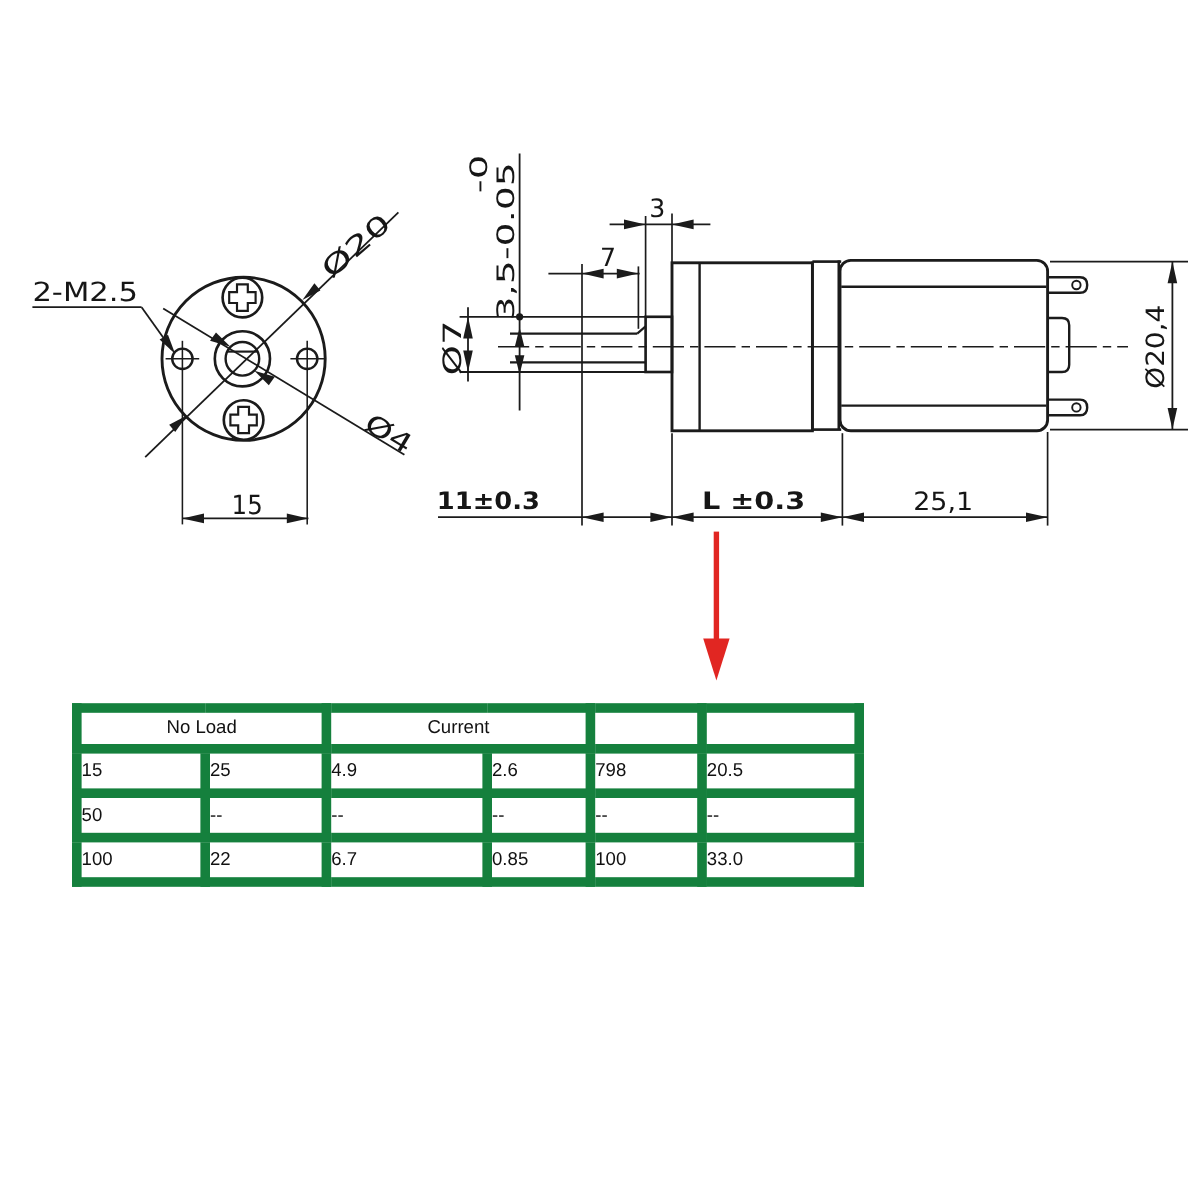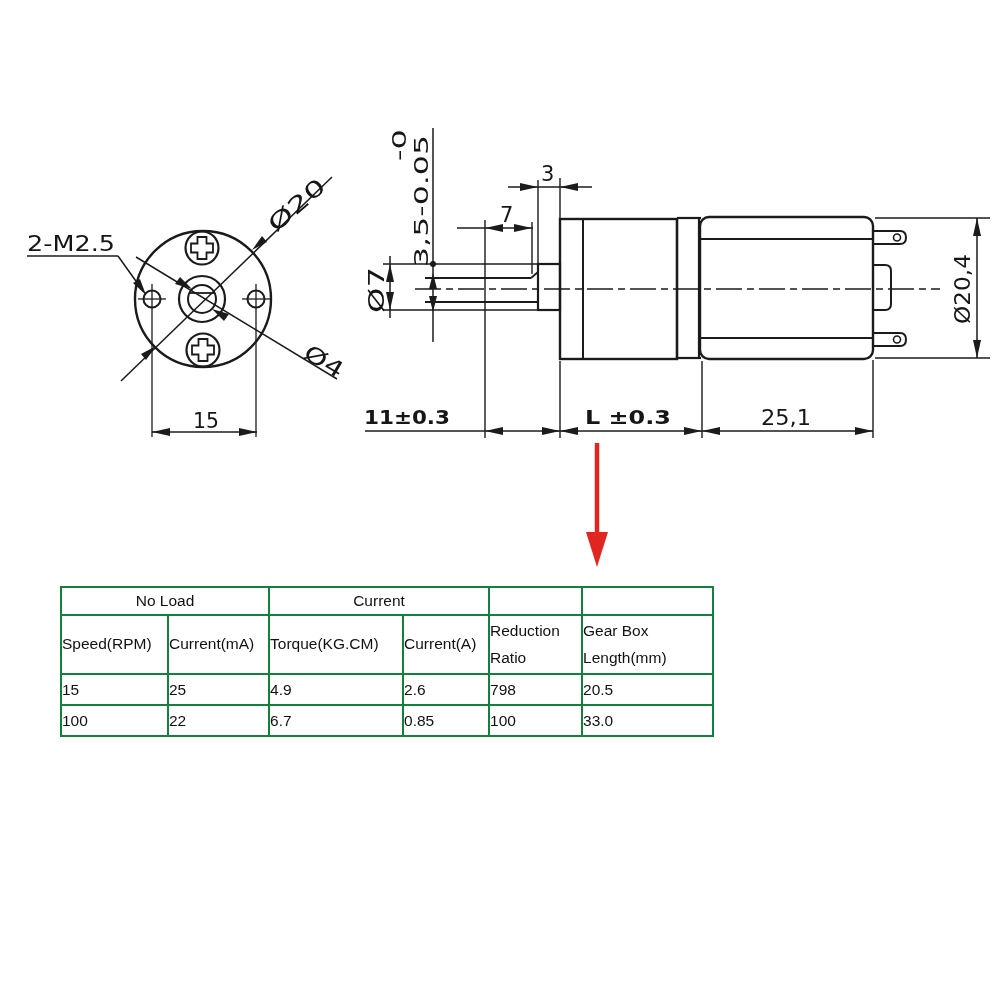--- a/index.html
+++ b/index.html
@@ -3,21 +3,21 @@
 <meta charset="utf-8">
 <style>
   html,body{margin:0;padding:0;background:#fff;}
   .page{position:relative;width:1000px;height:1000px;background:#ffffff;overflow:hidden;
         font-family:"Liberation Sans",sans-serif;}
   .page svg{position:absolute;left:0;top:0;}
   svg text{fill:#161616;font-family:"DejaVu Sans","Liberation Sans",sans-serif;}
   .dimtext-bold{font-size:20px;font-weight:bold;}
   .spec-table{position:absolute;left:60px;top:586px;width:652px;border-collapse:collapse;
               table-layout:fixed;font-size:15.5px;color:#111;background:#fff;}
-  .spec-table th,.spec-table td{border:2px solid #15803d;vertical-align:middle;
+  .spec-table th,.spec-table td{border:8px solid #15803d;vertical-align:middle;
               font-weight:normal;padding:0 0;text-align:left;overflow:hidden;white-space:normal;}
   .spec-table thead tr.group th{height:26px;text-align:center;}
   .spec-table thead tr.cols th{height:57px;line-height:1.7;}
   .spec-table tbody td{height:29px;}
 </style>
 </head>
 <body>
 
 <div class="page">
 
@@ -157,41 +157,41 @@
         <col style="width:93px">
         <col style="width:131px">
     </colgroup>
     <thead>
       <tr class="group">
         <th colspan="2">No Load</th>
         <th colspan="2">Current</th>
         <th></th>
         <th></th>
       </tr>
-      <tr class="cols">
-        <th>Speed(RPM)</th>
-        <th>Current(mA)</th>
-        <th>Torque(KG.CM)</th>
-        <th>Current(A)</th>
-        <th>Reduction Ratio</th>
-        <th>Gear Box Length(mm)</th>
-      </tr>
     </thead>
     <tbody>
 
         <tr>
           <td>15</td>
           <td>25</td>
           <td>4.9</td>
           <td>2.6</td>
           <td>798</td>
           <td>20.5</td>
         </tr>
 
 
+        <tr>
+          <td>50</td>
+          <td>--</td>
+          <td>--</td>
+          <td>--</td>
+          <td>--</td>
+          <td>--</td>
+        </tr>
 
         <tr>
           <td>100</td>
           <td>22</td>
           <td>6.7</td>
           <td>0.85</td>
           <td>100</td>
           <td>33.0</td>
         </tr>
 

